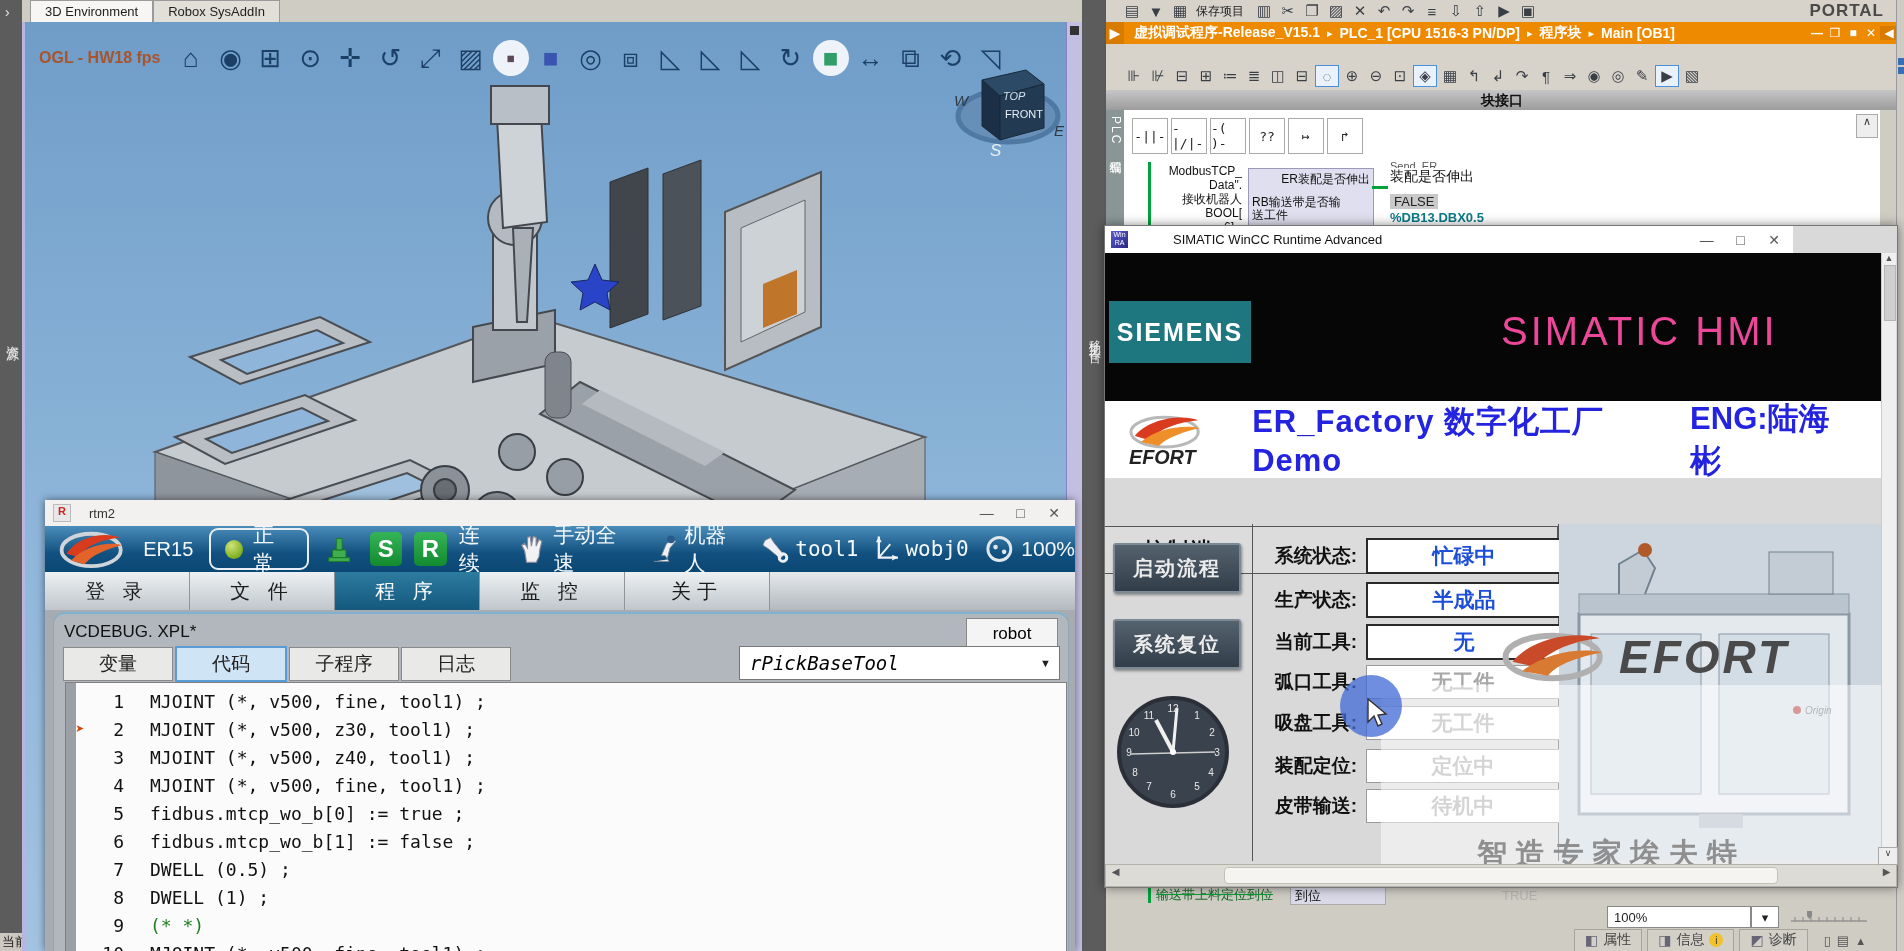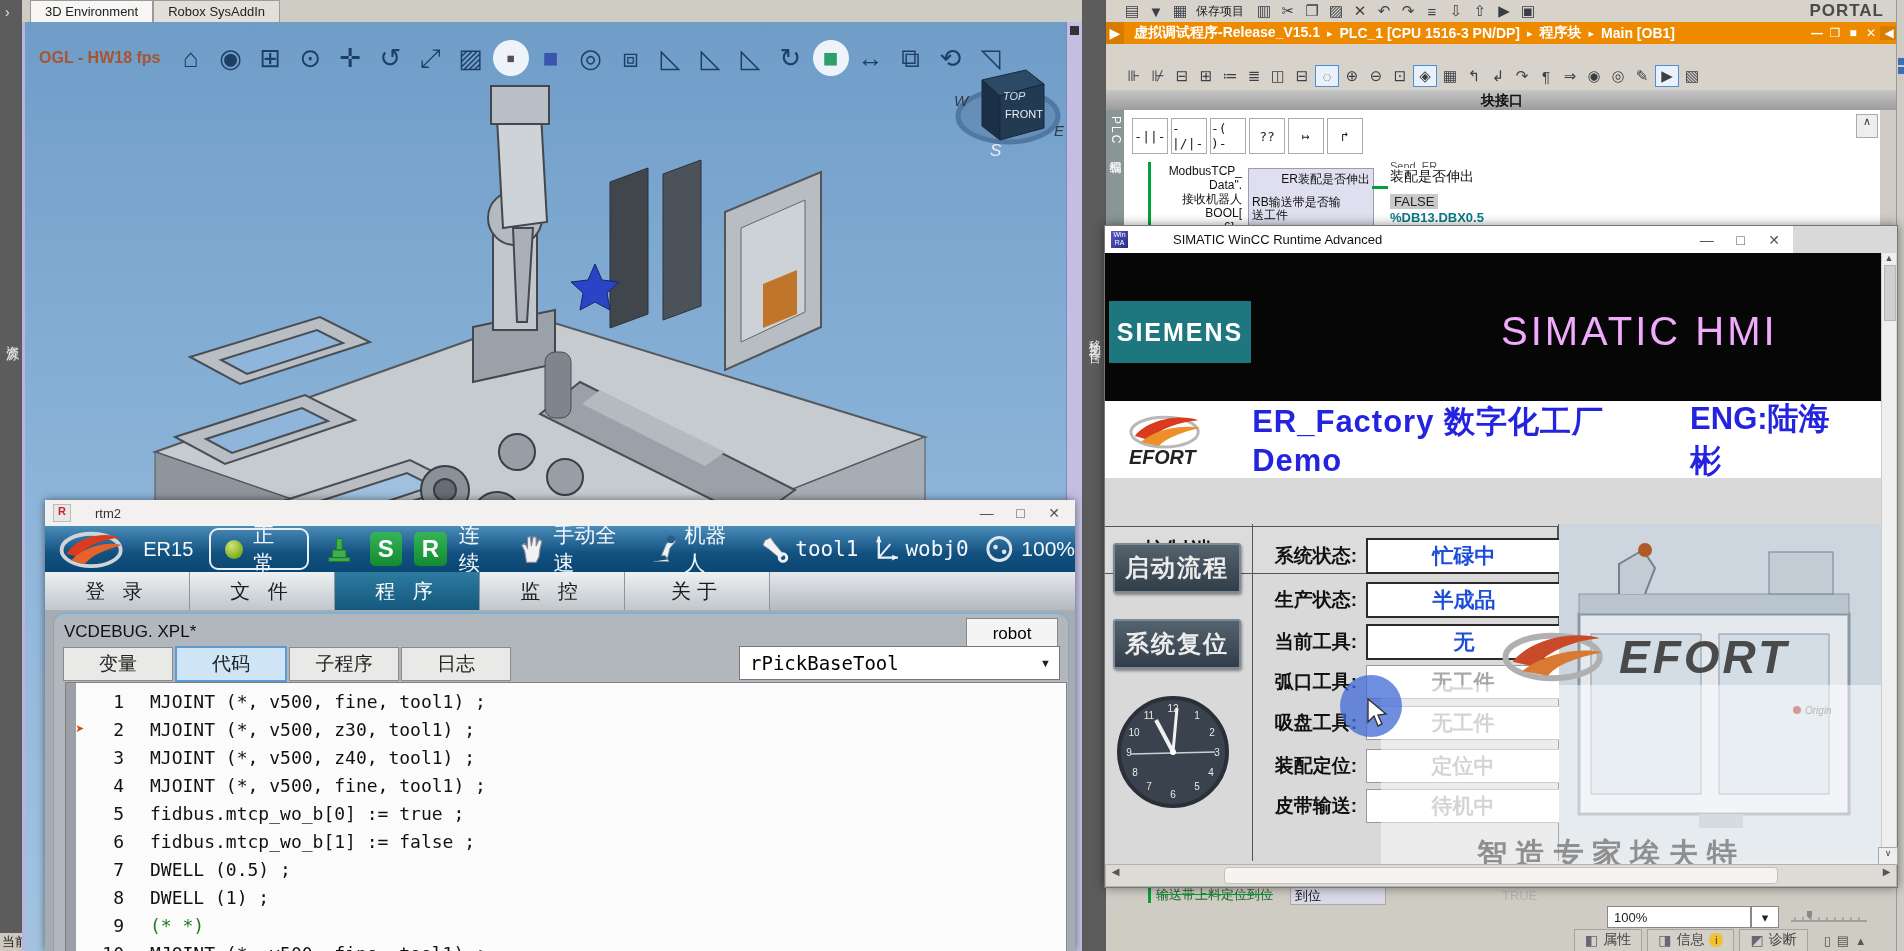--- a/index.html
+++ b/index.html
@@ -64,27 +64,27 @@
         font-size:13px;color:#222;margin-right:3px;font-family:"DejaVu Sans Mono",monospace;}
   .opline{font-size:12px;color:#111;text-align:right;line-height:14px;}
   .lbox{position:absolute;left:124px;top:58px;width:124px;height:57px;background:#dfdfef;border:1px solid #9a9ab8;}
   .gline{background:#00a33a;position:absolute;}
   
   .wincc{left:1104px;top:225px;width:792px;height:661px;background:#d9d9d9;border:1px solid #777;box-shadow:0 0 10px rgba(0,0,0,.45);}
   .wtitle{left:0;top:0;width:688px;height:27px;background:#ffffff;border-bottom:1px solid #ccc;font-size:13px;color:#111;gap:37px;}
   .wblack{left:0;top:27px;width:776px;height:148px;background:#060606;}
   .siemens{background:#1e767e;color:#fff;font-weight:bold;font-size:25px;letter-spacing:2px;
            display:flex;align-items:center;justify-content:center;}
-  .hmi{color:#f0abfc;font-size:40px;font-weight:300;letter-spacing:3px;white-space:nowrap;}
+  .hmi{color:#ec4899;font-size:40px;font-weight:300;letter-spacing:3px;white-space:nowrap;}
   .wwhite{left:0;top:175px;width:776px;height:77px;background:#fff;}
   .bluetxt{color:#2424e0;font-weight:bold;}
   .whead{display:flex;position:absolute;left:0;top:252px;width:776px;height:46px;background:#dcdcdc;border-top:1px solid #555;border-bottom:1px solid #555;margin-top:48px;}
   .wcol{display:flex;align-items:center;justify-content:center;font-size:21px;font-weight:bold;color:#111;border-right:1px solid #555;letter-spacing:2px;}
   .hmibtn{position:absolute;left:8px;width:124px;height:46px;background:linear-gradient(#55636f,#313d48);
-          border:2px solid #7c8a96;border-radius:3px;color:#ececec;font-size:24px;font-weight:bold;
+          border:2px solid #7c8a96;border-radius:3px;color:#ececec;font-size:20px;font-weight:bold;
           display:flex;align-items:center;justify-content:center;letter-spacing:2px;box-shadow:1px 2px 3px rgba(0,0,0,.4);}
   .srow{position:absolute;left:0;height:36px;display:flex;align-items:center;}
   .slabel{width:100px;text-align:right;font-size:19px;font-weight:bold;color:#111;}
   .sval{margin-left:9px;width:192px;height:32px;border:2px solid #2a2a2a;background:#fff;display:flex;
         align-items:center;justify-content:center;font-size:21px;font-weight:bold;color:#1d4ed8;}
   .srow.dim .sval{border:1px solid #9a9a9a;color:#a8a8a8;}
   .overlay{background:rgba(255,255,255,.5);}
   .hscroll{background:#dddbd6;border:1px solid #b5b2aa;}
   
   .btab{height:21px;padding:0 10px;display:inline-flex;align-items:center;gap:5px;background:#d3d0c8;
@@ -201,21 +201,21 @@
 <div class="abs scrollstrip">
   <div class="abs" style="left:3px;top:4px;width:9px;height:9px;background:#333;"></div>
 </div>
 <div class="abs movestrip">
   <div class="abs vtext" style="left:4px;top:330px;font-size:12px;">移动工作台</div>
 </div>
 
 <div class="abs rtm2">
   <div class="abs rtitle flex">
     <span style="margin-left:8px;width:16px;height:16px;background:#e8e8e8;border:1px solid #bbb;color:#c22;font-weight:bold;font-size:11px;text-align:center;">R</span>
-    <span style="margin-left:24px;">rtm2</span>
+    <span style="margin-left:18px;">rtm2</span>
     <span style="margin-left:auto;margin-right:6px;">
       <span class="wbtn">—</span>
       <span class="wbtn">□</span>
       <span class="wbtn">✕</span>
     </span>
   </div>
 
   <div class="abs rstatus flex">
 
     <svg width="86" height="42" viewBox="0 0 70 44" style="margin-left:6px;">
@@ -273,21 +273,21 @@
 
   <div class="abs rpanel">
     <div class="abs" style="left:10px;top:8px;font-size:17px;color:#101010;">VCDEBUG. XPL*</div>
     <button class="abs" style="left:912px;top:4px;width:92px;height:32px;background:#f4f4f4;border:1px solid #888;font-size:17px;">robot</button>
     <div class="abs flex" style="left:9px;top:32px;">
       <span class="subtab">变量</span>
       <span class="subtab on">代码</span>
       <span class="subtab">子程序</span>
       <span class="subtab">日志</span>
     </div>
-    <div class="abs flex" style="left:685px;top:32px;width:319px;height:32px;background:#fff;border:1px solid #777;">
+    <div class="abs flex" style="left:685px;top:32px;width:319px;height:32px;background:#fff;border:1px solid #777;font-style:italic;">
       <span style="margin-left:10px;font-size:19px;font-family:'DejaVu Sans Mono',monospace;">rPickBaseTool</span>
       <span style="margin-left:auto;margin-right:8px;font-size:11px;color:#222;">▼</span>
     </div>
 
     <div class="abs codearea">
       <div class="abs" style="left:0;top:0;width:10px;height:271px;background:#9aa0a6;"></div>
       <div style="position:relative;padding-top:4px;">
         <div class="cline">
             <span class="cnum">1</span>
             <span class="ctext">MJOINT (*, v500, fine, tool1) ;</span>

